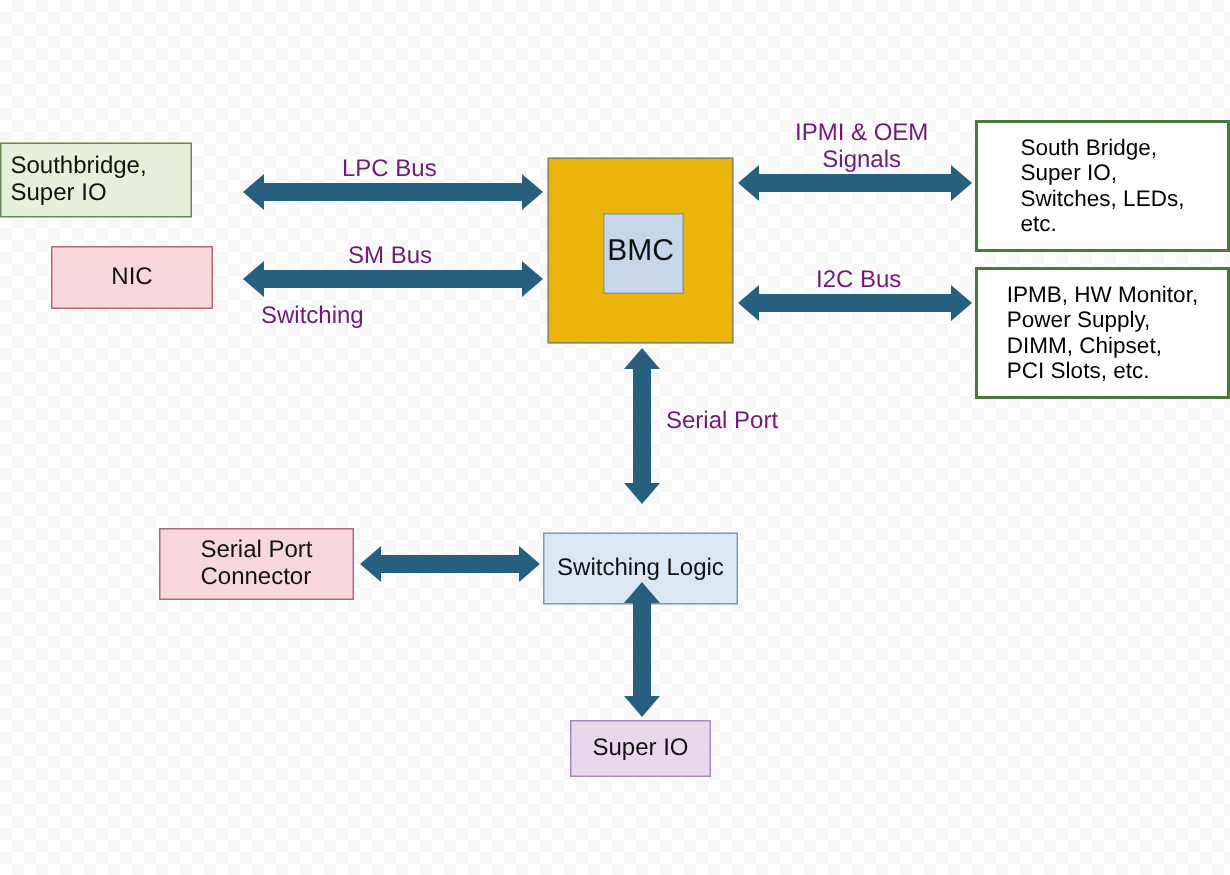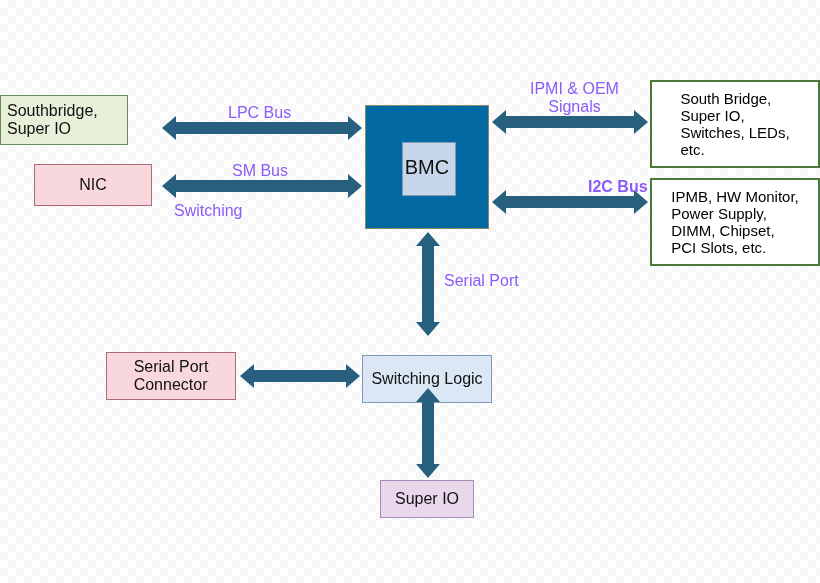--- a/index.html
+++ b/index.html
@@ -25,21 +25,21 @@
     position:absolute;
     border:1px solid #555;
     box-sizing: border-box;
     display:flex; align-items:center; justify-content:center;
     text-align:left; font-size:16px; color:#111;
     padding:4px 6px;
     background:#fff;
   }
   .lbl {
     position:absolute;
-    font-size:16px; color:#8b5cf6;
+    font-size:16px; color:#701a75;
     white-space:nowrap;
   }
   .arrow-h {
     position:absolute;
     height:0;
   }
   .arrow-h .shaft {
     position:absolute; top:-6px; left:14px; right:14px; height:12px;
     background:#27607f;
   }
@@ -62,40 +62,40 @@
     position:absolute; left:-12px; width:0; height:0;
     border-left:12px solid transparent;
     border-right:12px solid transparent;
   }
   .arrow-v .capT { top:0;    border-bottom:14px solid #27607f; }
   .arrow-v .capB { bottom:0; border-top:14px solid #27607f; }
 
   
   .c-green  { background:#e7f0d8; border-color:#6a8a55; }
   .c-pink   { background:#f8d7dd; border-color:#b06b7a; }
-  .c-olive  { background:#0369a1; border-color:#8a8860; }
+  .c-olive  { background:#eab308; border-color:#8a8860; }
   .c-white  { background:#ffffff; border:2px solid #4a7a3a; color:#000; }
   .c-lav    { background:#e9d7ec; border-color:#a78cbb; }
   .c-lblue  { background:#dbe7f4; border-color:#7f9bbb; }
 
   
   .bmc-inner {
     position:absolute; background:#c7d6e8; border:1px solid #7f9bbb;
   }
 </style>
 </head>
 <body>
 
 <div class="stage">
 
 
   <div class="box c-green" style="left:0; top:95px; width:128px; height:50px; justify-content:flex-start; text-align:left; font-size:16px; white-space:pre-line;">Southbridge,
 Super IO</div>
 
-  <div class="box c-pink" style="left:34px; top:164px; width:118px; height:42px;">NIC</div>
+  <div class="box c-pink" style="left:34px; top:164px; width:108px; height:42px;">NIC</div>
 
   <div class="box c-olive" style="left:365px; top:105px; width:124px; height:124px; font-size:20px;">
     <div class="bmc-inner" style="left:36px; top:36px; width:52px; height:52px;"></div>
     <span style="position:relative;">BMC</span>
   </div>
 
   <div class="box c-white" style="left:650px; top:80px; width:170px; height:88px; white-space:pre-line; font-size:15px;">South Bridge,
 Super IO,
 Switches, LEDs,
 etc.</div>
@@ -133,21 +133,21 @@
       <div class="capR"></div>
   </div>
   <div class="lbl" style="left:530px; top:80px; white-space:pre-line; text-align:center;">IPMI &amp; OEM
 Signals</div>
 
   <div class="arrow-h" style="left:492px; top:202px; width:156px;">
     <div class="capL"></div>
       <div class="shaft"></div>
       <div class="capR"></div>
   </div>
-  <div class="lbl" style="left:588px; top:178px;font-weight:bold;">I2C Bus</div>
+  <div class="lbl" style="left:544px; top:178px;">I2C Bus</div>
 
   <div class="arrow-v" style="left:428px; top:232px; height:104px;">
     <div class="capT"></div>
       <div class="shaft"></div>
       <div class="capB"></div>
   </div>
   <div class="lbl" style="left:444px; top:272px;">Serial Port</div>
 
   <div class="arrow-h" style="left:240px; top:376px; width:120px;">
     <div class="capL"></div>

